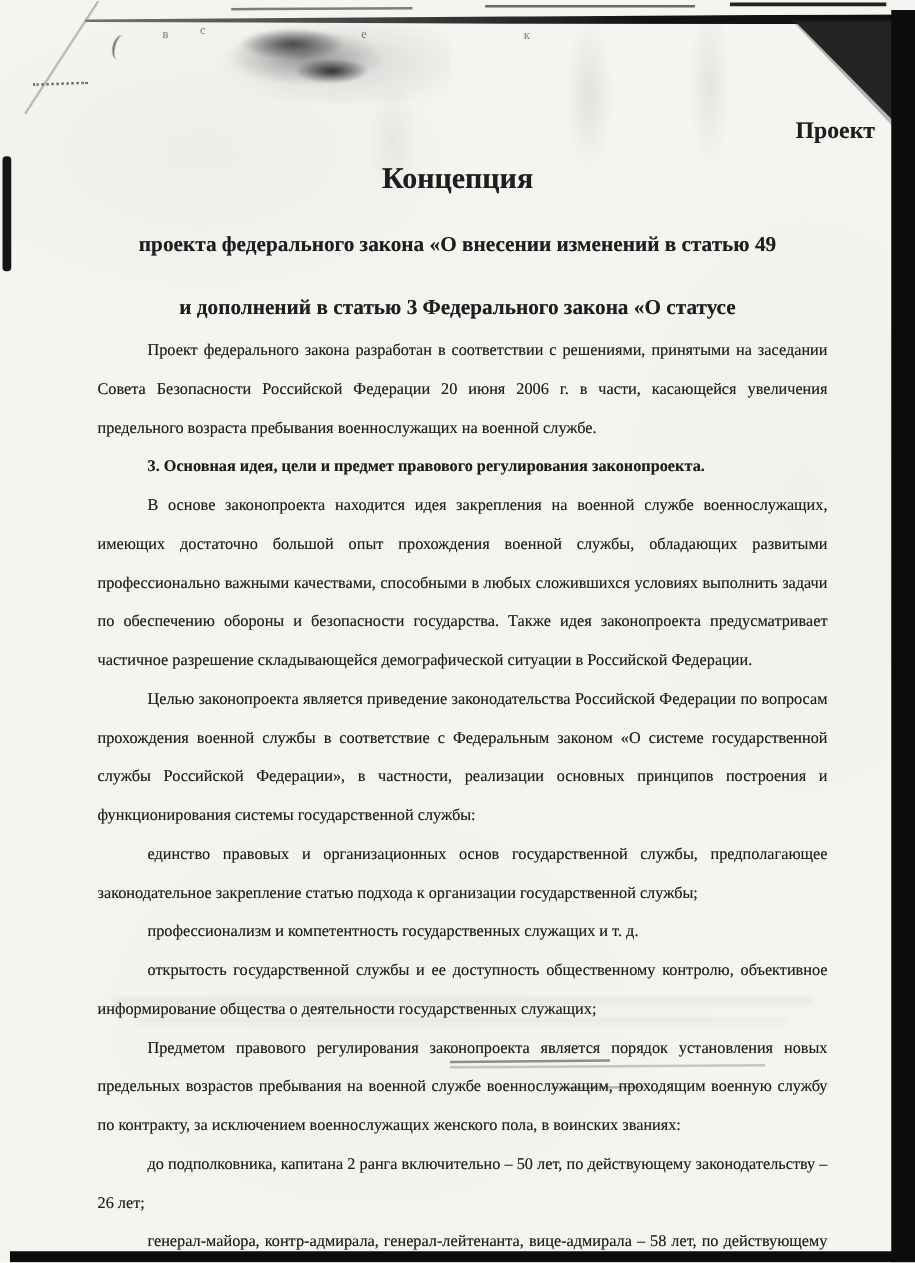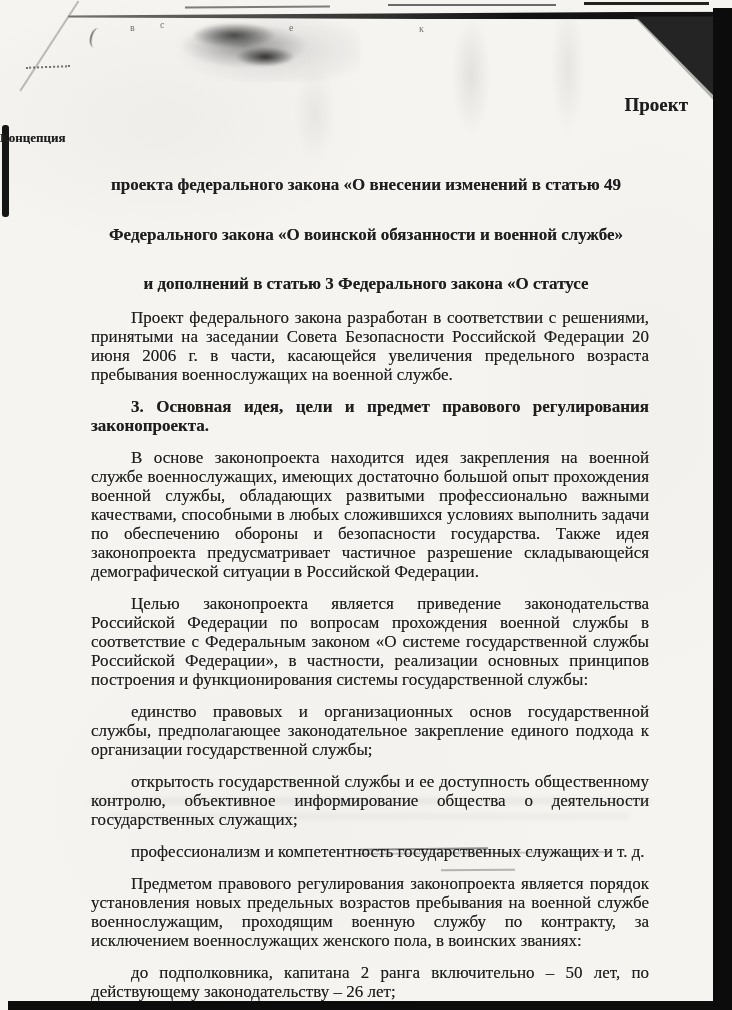--- a/index.html
+++ b/index.html
@@ -27,46 +27,46 @@
   }
 
   
   .content {
     position: absolute; inset: 0; z-index: 2;
     color: #1e1e1e;
     text-shadow: 0 0 0.5px rgba(30,30,30,0.55);
   }
   .corner-label {
     margin-top: 94px;
-    padding-right: 44px;
+    padding-right: 32px;
     text-align: right;
     font-weight: bold;
     font-size: 19px;
   }
   .doc-title {
     margin-top: 14px;
-    text-align: left;
+    text-align: center;
     font-weight: bold;
-    font-size: 13px;
+    font-size: 24px;
   }
   .subtitle { margin-top: 3px; }
   .subtitle-line {
     text-align: center;
     font-weight: bold;
     font-size: 17px;
     line-height: 21.5px;
     margin-top: 28px;
   }
   .body-text {
     margin: 8px 70px 0 78px;
   }
   .body-text p {
-    margin: 13px;
-    font-size: 17px;
-    line-height: 19px;
+    margin: 0;
+    font-size: 13px;
+    line-height: 31px;
     text-align: justify;
     text-indent: 40px;
   }
   .body-text p.bold { font-weight: bold; }
 
   
   .artifact { position: absolute; pointer-events: none; }
   .top-seg-1 { left:185px; top:6px; width:145px; height:2px; background:#4a4a4a; transform:rotate(-0.3deg); opacity:.7; z-index:1; }
   .top-seg-2 { left:388px; top:4px; width:168px; height:2px; background:#3c3c3c; opacity:.75; z-index:1; }
   .top-seg-3 { left:584px; top:2px; width:125px; height:3px; background:#222; z-index:1; }
@@ -161,31 +161,30 @@
   <div class="artifact ul-1b"></div>
   <div class="artifact ul-2"></div>
   <div class="artifact row-smear-1"></div>
   <div class="artifact row-smear-2"></div>
 
   <div class="content">
     <div class="corner-label">Проект</div>
     <div class="doc-title">Концепция</div>
     <div class="subtitle">
       <div class="subtitle-line">проекта федерального закона «О внесении изменений в статью 49</div>
-      <div class="subtitle-line">Федерального закона «О воинской обязанности и военной службе»</div>
       <div class="subtitle-line">и дополнений в статью 3 Федерального закона «О статусе</div>
     </div>
     <div class="body-text">
       <p>Проект федерального закона разработан в соответствии с решениями, принятыми на заседании Совета Безопасности Российской Федерации 20 июня 2006 г. в части, касающейся увеличения предельного возраста пребывания военнослужащих на военной службе.</p>
       <p class="bold">3. Основная идея, цели и предмет правового регулирования законопроекта.</p>
       <p>В основе законопроекта находится идея закрепления на военной службе военнослужащих, имеющих достаточно большой опыт прохождения военной службы, обладающих развитыми профессионально важными качествами, способными в любых сложившихся условиях выполнить задачи по обеспечению обороны и безопасности государства. Также идея законопроекта предусматривает частичное разрешение складывающейся демографической ситуации в Российской Федерации.</p>
       <p>Целью законопроекта является приведение законодательства Российской Федерации по вопросам прохождения военной службы в соответствие с Федеральным законом «О системе государственной службы Российской Федерации», в частности, реализации основных принципов построения и функционирования системы государственной службы:</p>
-      <p>единство правовых и организационных основ государственной службы, предполагающее законодательное закрепление единого подхода к организации государственной службы;</p>
+      <p>единство правовых и организационных основ государственной службы, предполагающее законодательное закрепление статью подхода к организации государственной службы;</p>
+      <p>профессионализм и компетентность государственных служащих и т. д.</p>
       <p>открытость государственной службы и ее доступность общественному контролю, объективное информирование общества о деятельности государственных служащих;</p>
-      <p>профессионализм и компетентность государственных служащих и т. д.</p>
       <p>Предметом правового регулирования законопроекта является порядок установления новых предельных возрастов пребывания на военной службе военнослужащим, проходящим военную службу по контракту, за исключением военнослужащих женского пола, в воинских званиях:</p>
       <p>до подполковника, капитана 2 ранга включительно – 50 лет, по действующему законодательству – 26 лет;</p>
       <p>генерал-майора, контр-адмирала, генерал-лейтенанта, вице-адмирала – 58 лет, по действующему законодательству – 55лет.</p>
     </div>
   </div>
 
   <div class="artifact right-bar"></div>
   <div class="artifact bottom-bar"></div>
 </div>
 

